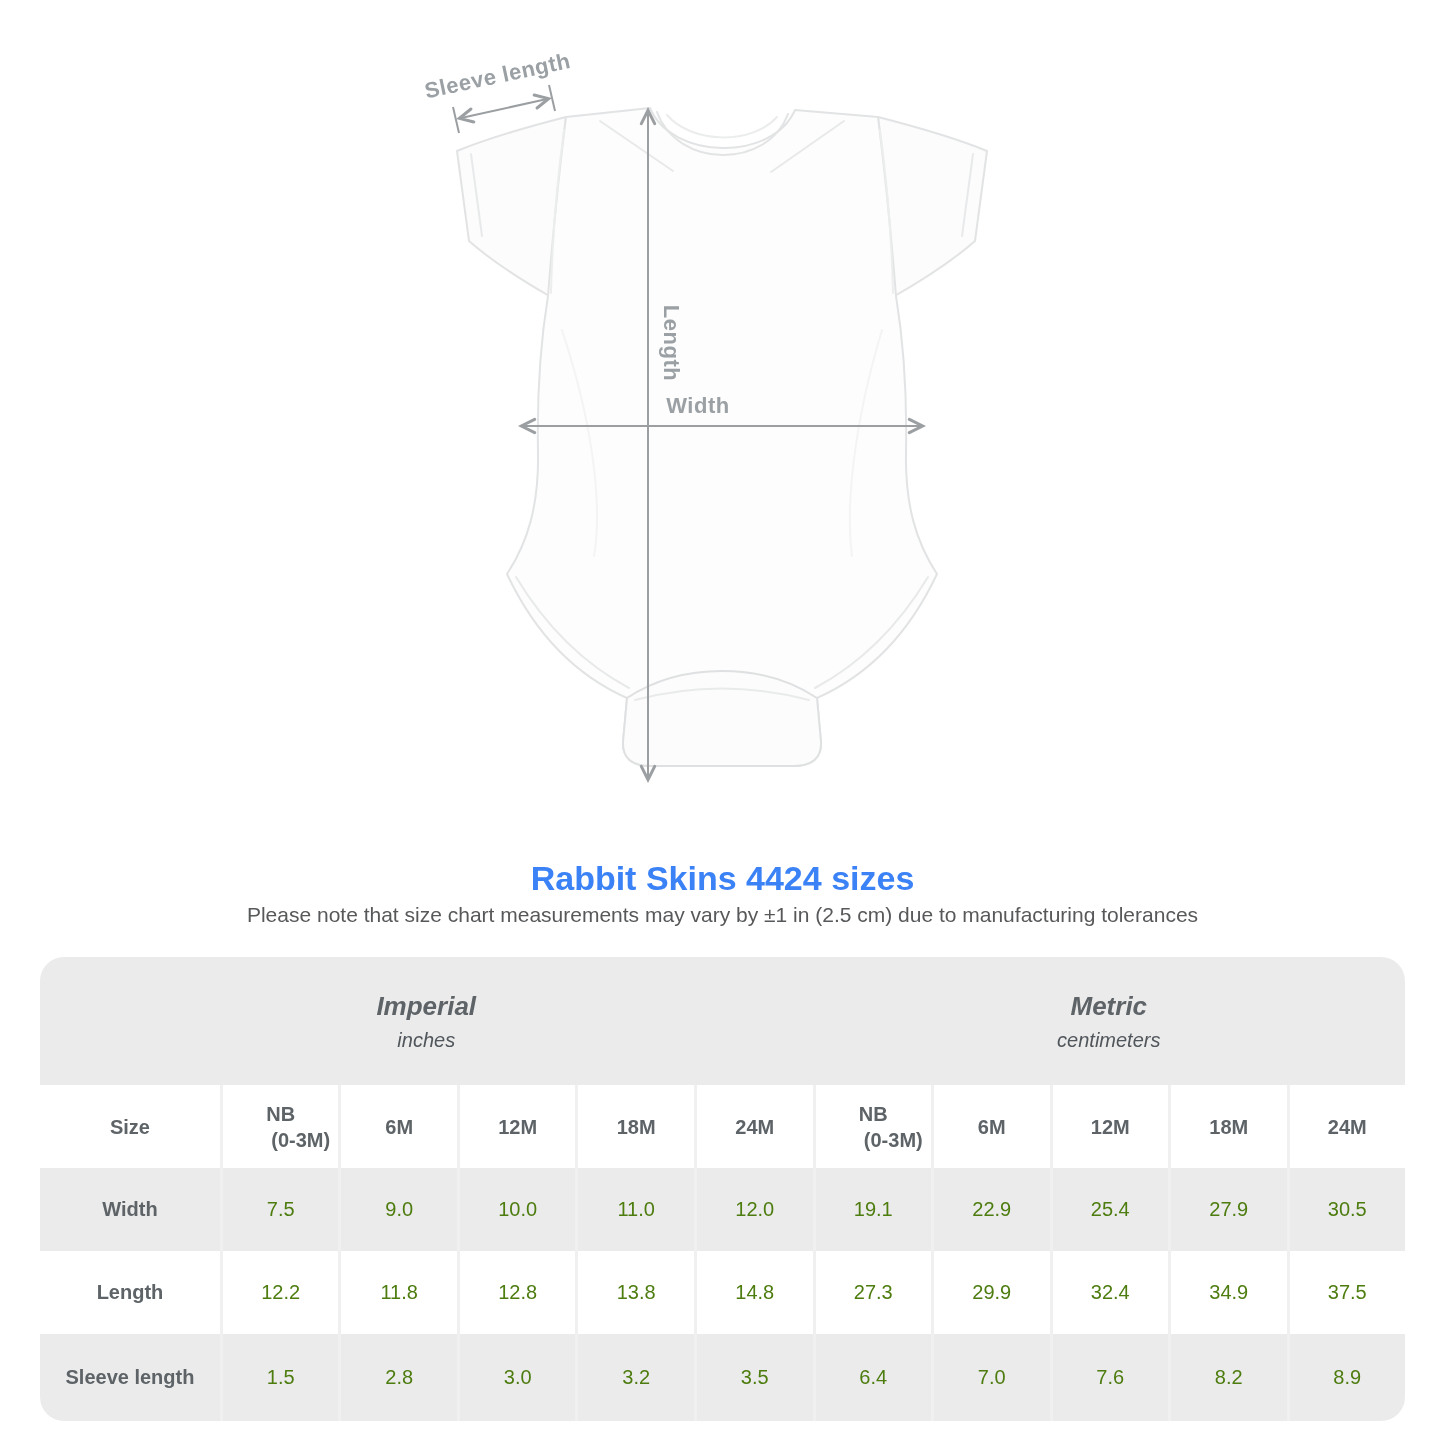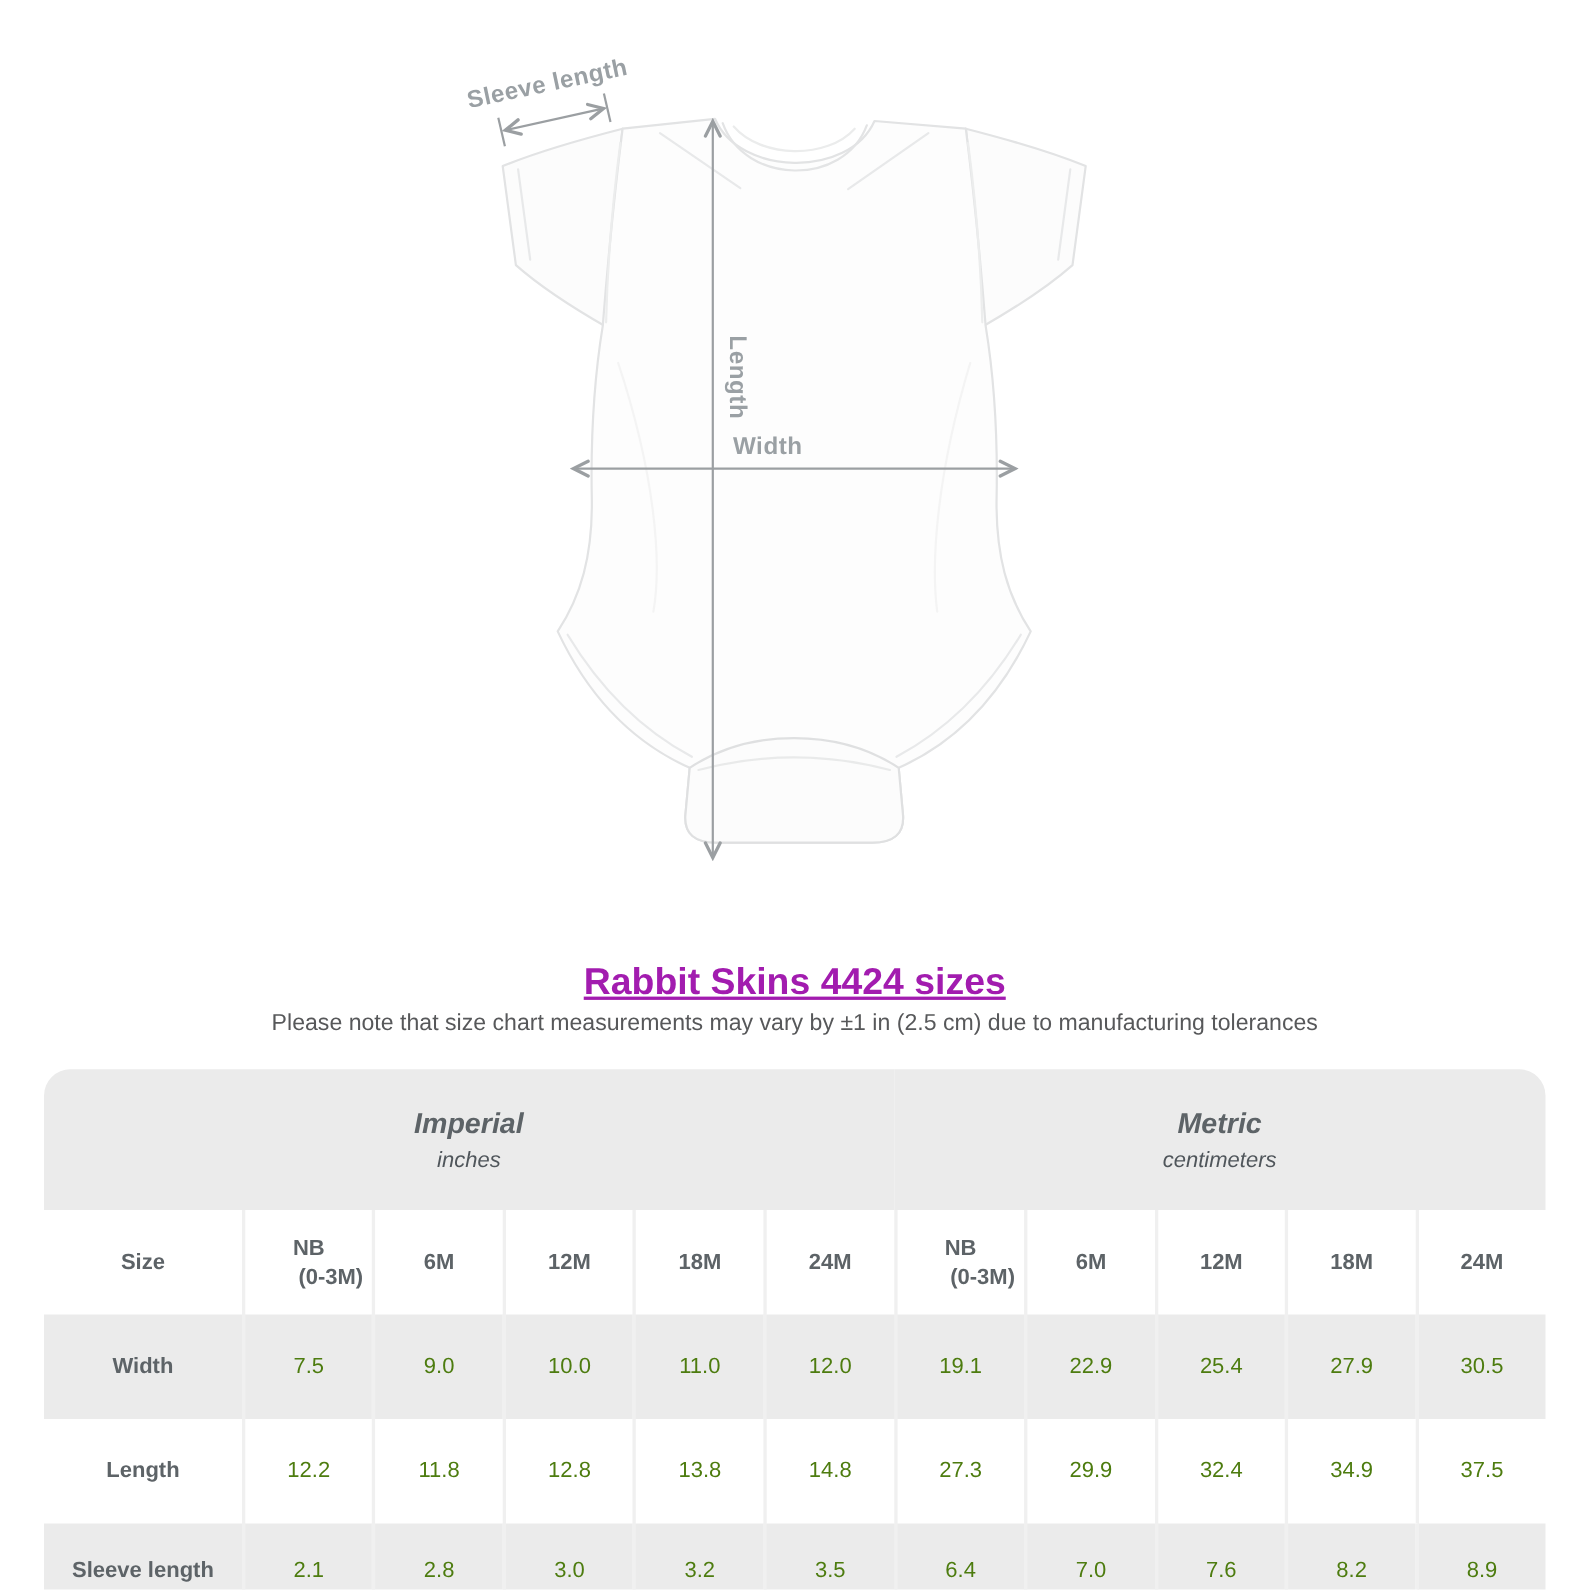--- a/index.html
+++ b/index.html
@@ -18,44 +18,43 @@
     font-weight: 700;
     font-size: 22px;
     letter-spacing: 0.5px;
     fill: #9aa0a4;
   }
 
   h1.page-title {
     text-align: center;
     font-size: 34px;
     font-weight: 700;
-    color: #a21caf;
-    margin: 30px 0 6px 0;
+    color: #3b82f6;
+    margin: 15px 0 6px 0;
     line-height: 1.1;
-    text-decoration: underline;
   }
   p.subtitle {
     text-align: center;
     font-size: 21px;
     color: #57585a;
     margin: 0 0 30px 0;
   }
 
   table.grid {
     width: 1365px;
     margin: 0 auto;
     border-collapse: separate;
     border-spacing: 0;
     table-layout: fixed;
   }
   .grid col.c-size { width: 180px; }
   .grid col.c-val  { width: 118.5px; }
 
   .grid tr.units { height: 128px; }
-  .grid tr.heads, .grid tr.r1, .grid tr.r2 { height: 95px; }
+  .grid tr.heads, .grid tr.r1, .grid tr.r2 { height: 83px; }
   .grid tr.r3 { height: 87px; }
 
   .grid td, .grid th {
     text-align: center;
     vertical-align: middle;
     font-size: 20px;
   }
 
   .grid td.band {
     background: #ebebeb;
@@ -219,21 +218,21 @@
       <td class="val">14.8</td>
       <td class="val">27.3</td>
       <td class="val">29.9</td>
       <td class="val">32.4</td>
       <td class="val">34.9</td>
       <td class="val">37.5</td>
     </tr>
 
     <tr class="r3">
       <th class="row-label">Sleeve length</th>
-      <td class="val">2.1</td>
+      <td class="val">1.5</td>
       <td class="val">2.8</td>
       <td class="val">3.0</td>
       <td class="val">3.2</td>
       <td class="val">3.5</td>
       <td class="val">6.4</td>
       <td class="val">7.0</td>
       <td class="val">7.6</td>
       <td class="val">8.2</td>
       <td class="val last">8.9</td>
     </tr>

